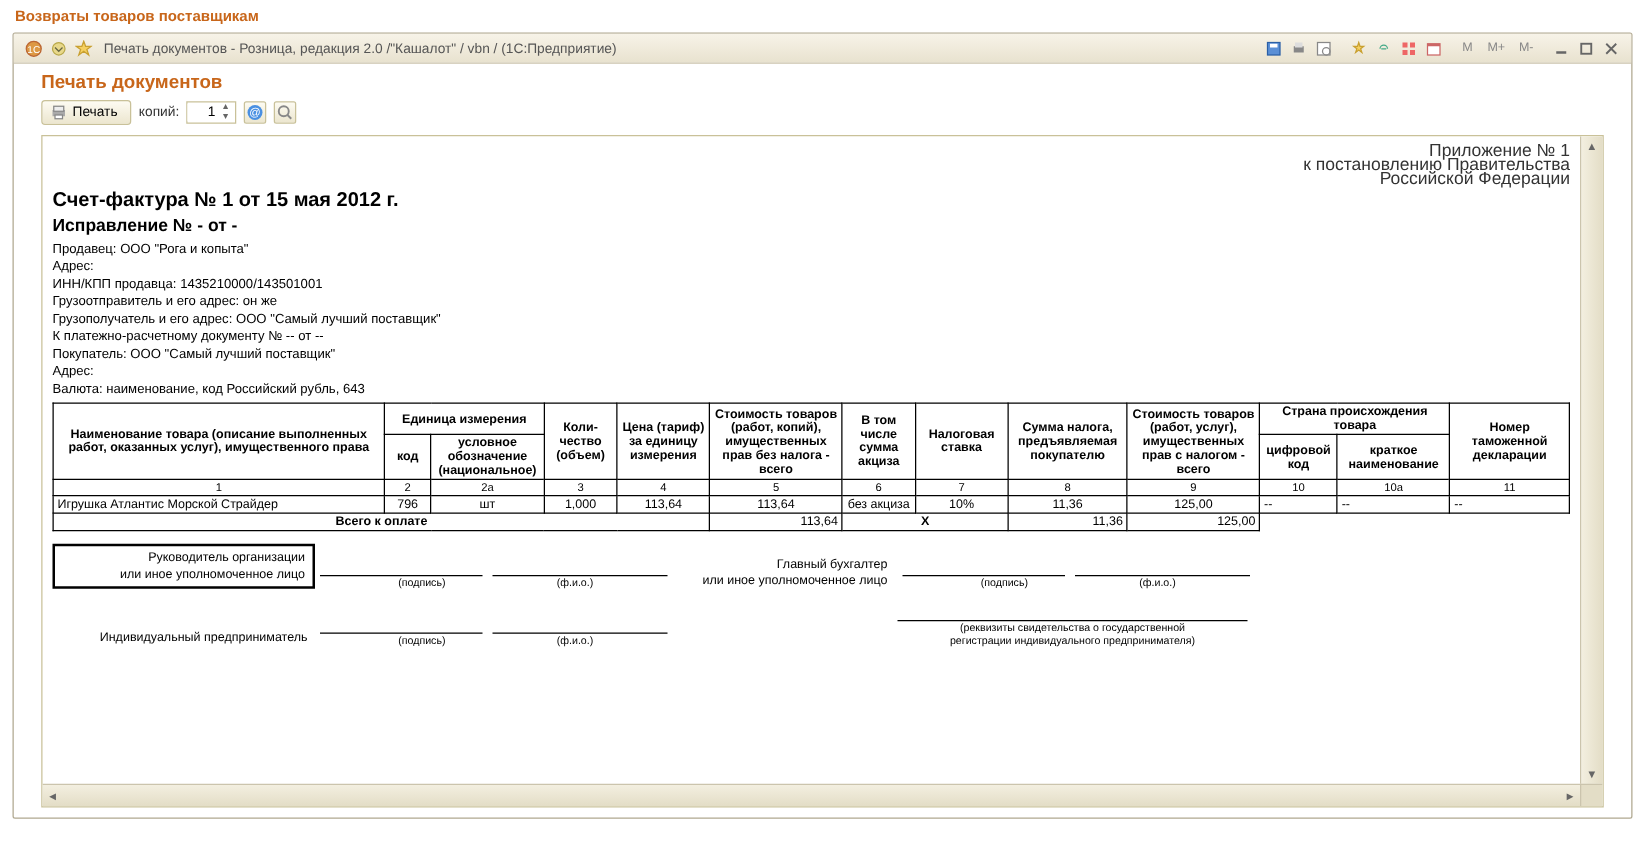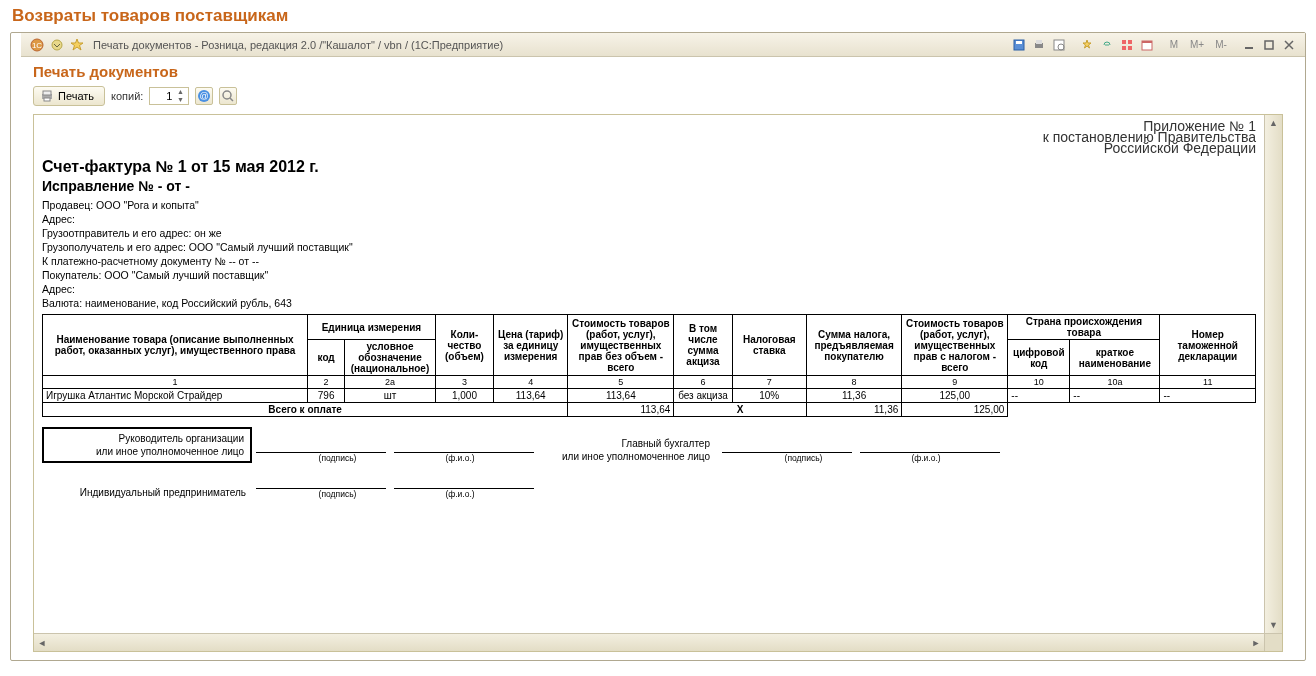--- a/index.html
+++ b/index.html
@@ -1,19 +1,19 @@
 <!DOCTYPE html>
 <html><head>
 <meta charset="utf-8">
 <style>
   * { box-sizing: border-box; }
   body { margin:0; font-family: Arial, sans-serif; background:#fff; width:1316px; height:676px; overflow:hidden; font-size:11px; }
-  .page-title { color:#c8661a; font-size:17px; font-weight:bold; padding:6px 12px; }
+  .page-title { color:#c8661a; font-size:12px; font-weight:bold; padding:6px 12px; }
   .app-window { border:1px solid #b0a890; margin:0 10px; border-radius:2px; }
-  .app-toolbar { height:24px; background:linear-gradient(#f7f3e8,#e8e2cf); display:flex; align-items:center; padding:0 6px; border-bottom:1px solid #cbc4ad;margin-left:10px; }
+  .app-toolbar { height:24px; background:linear-gradient(#f7f3e8,#e8e2cf); display:flex; align-items:center; padding:0 6px; border-bottom:1px solid #cbc4ad; }
   .app-toolbar .tb-btn { width:16px; height:16px; margin:0 2px; display:flex; align-items:center; justify-content:center; cursor:pointer; }
   .app-toolbar .title-text { margin-left:6px; color:#555; }
   .app-toolbar .spacer { flex:1; }
   .section-title { color:#c8661a; font-size:15px; font-weight:bold; padding:6px 12px 4px 22px; }
   .print-bar { display:flex; align-items:center; padding:2px 22px 4px; gap:6px; }
   .print-btn { border:1px solid #c9c199; background:linear-gradient(#fdfbf2,#ece6cf); border-radius:3px; padding:2px 10px 2px 6px; display:flex; align-items:center; gap:4px; cursor:pointer; }
   .copies-label { color:#333; }
   .copies-box { border:1px solid #c9c199; background:#fff; width:40px; height:18px; display:flex; align-items:center; }
   .copies-box input { border:none; width:24px; text-align:right; font-size:11px; outline:none; }
   .copies-spin { display:flex; flex-direction:column; }
@@ -186,35 +186,36 @@
       <div class="annex">
         <div>Приложение № 1</div>
         <div>к постановлению Правительства</div>
         <div>Российской Федерации</div>
       </div>
 
       <div class="doc-h1">Счет-фактура № 1 от 15 мая 2012 г.</div>
       <div class="doc-h2">Исправление № - от -</div>
       <div class="info-line">Продавец: ООО "Рога и копыта"</div>
       <div class="info-line">Адрес:</div>
+      <div class="info-line">ИНН/КПП продавца: 1435210000/143501001</div>
       <div class="info-line">Грузоотправитель и его адрес: он же</div>
       <div class="info-line">Грузополучатель и его адрес: ООО "Самый лучший поставщик"</div>
       <div class="info-line">К платежно-расчетному документу № -- от --</div>
       <div class="info-line">Покупатель: ООО "Самый лучший поставщик"</div>
       <div class="info-line">Адрес:</div>
       <div class="info-line">Валюта: наименование, код Российский рубль, 643</div>
 
       <table class="invoice">
         <tbody>
             <tr>
           <th rowspan="2" style="width:250px">Наименование товара (описание выполненных работ, оказанных услуг), имущественного права</th>
           <th colspan="2">Единица измерения</th>
           <th rowspan="2" style="width:55px">Коли-чество (объем)</th>
           <th rowspan="2" style="width:70px">Цена (тариф) за единицу измерения</th>
-          <th rowspan="2" style="width:100px">Стоимость товаров (работ, услуг), имущественных прав без объем - всего</th>
+          <th rowspan="2" style="width:100px">Стоимость товаров (работ, копий), имущественных прав без налога - всего</th>
           <th rowspan="2" style="width:55px">В том числе сумма акциза</th>
           <th rowspan="2" style="width:70px">Налоговая ставка</th>
           <th rowspan="2" style="width:90px">Сумма налога, предъявляемая покупателю</th>
           <th rowspan="2" style="width:100px">Стоимость товаров (работ, услуг), имущественных прав с налогом - всего</th>
           <th colspan="2">Страна происхождения товара</th>
           <th rowspan="2" style="width:90px">Номер таможенной декларации</th>
         </tr>
         <tr>
           <th style="width:35px">код</th>
           <th style="width:85px">условное обозначение (национальное)</th>
@@ -294,20 +295,25 @@
           <div class="sign-left2">Индивидуальный предприниматель</div>
           <div>
             <div class="sig-line sig-w1"></div>
             <div class="sig-cap sig-w1">(подпись)</div>
           </div>
           <div>
             <div class="sig-line sig-w2"></div>
             <div class="sig-cap sig-w2">(ф.и.о.)</div>
           </div>
           <div style="width:180px"></div>
+          <div class="req">
+            <div class="line"></div>
+            <div>(реквизиты свидетельства о государственной</div>
+            <div>регистрации индивидуального предпринимателя)</div>
+          </div>
         </div>
       </div>
 
     </div>
     <div class="vbar">
       <div class="arrow">▲</div>
       <div class="arrow down">▼</div>
     </div>
     <div class="hbar">
       <span class="arrow">◄</span>

